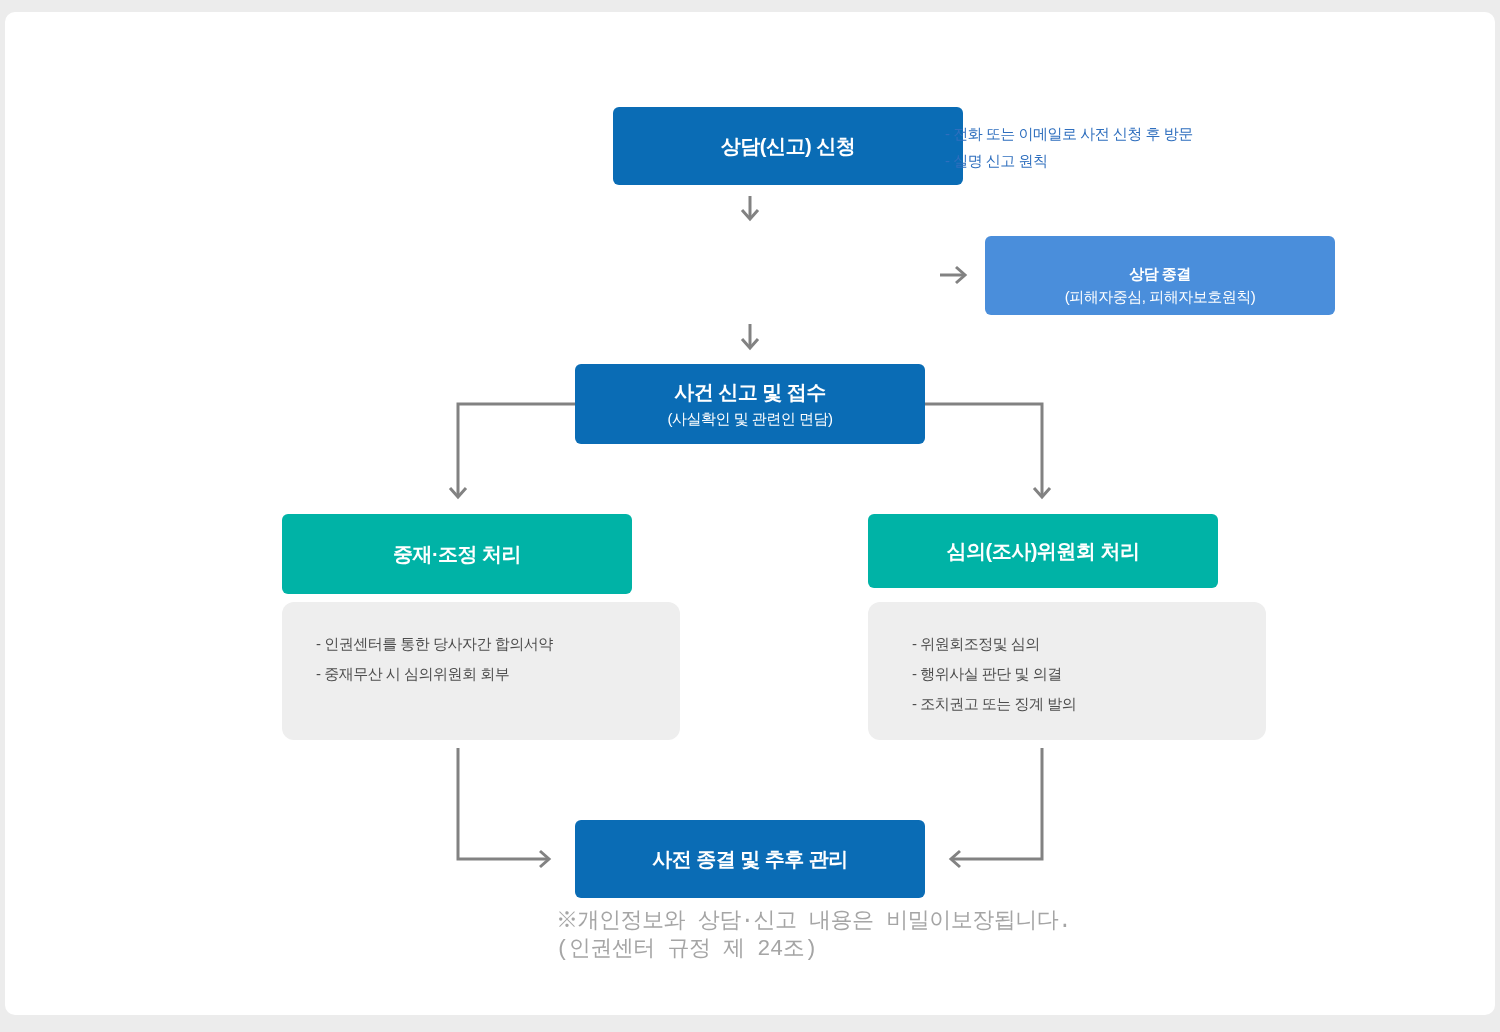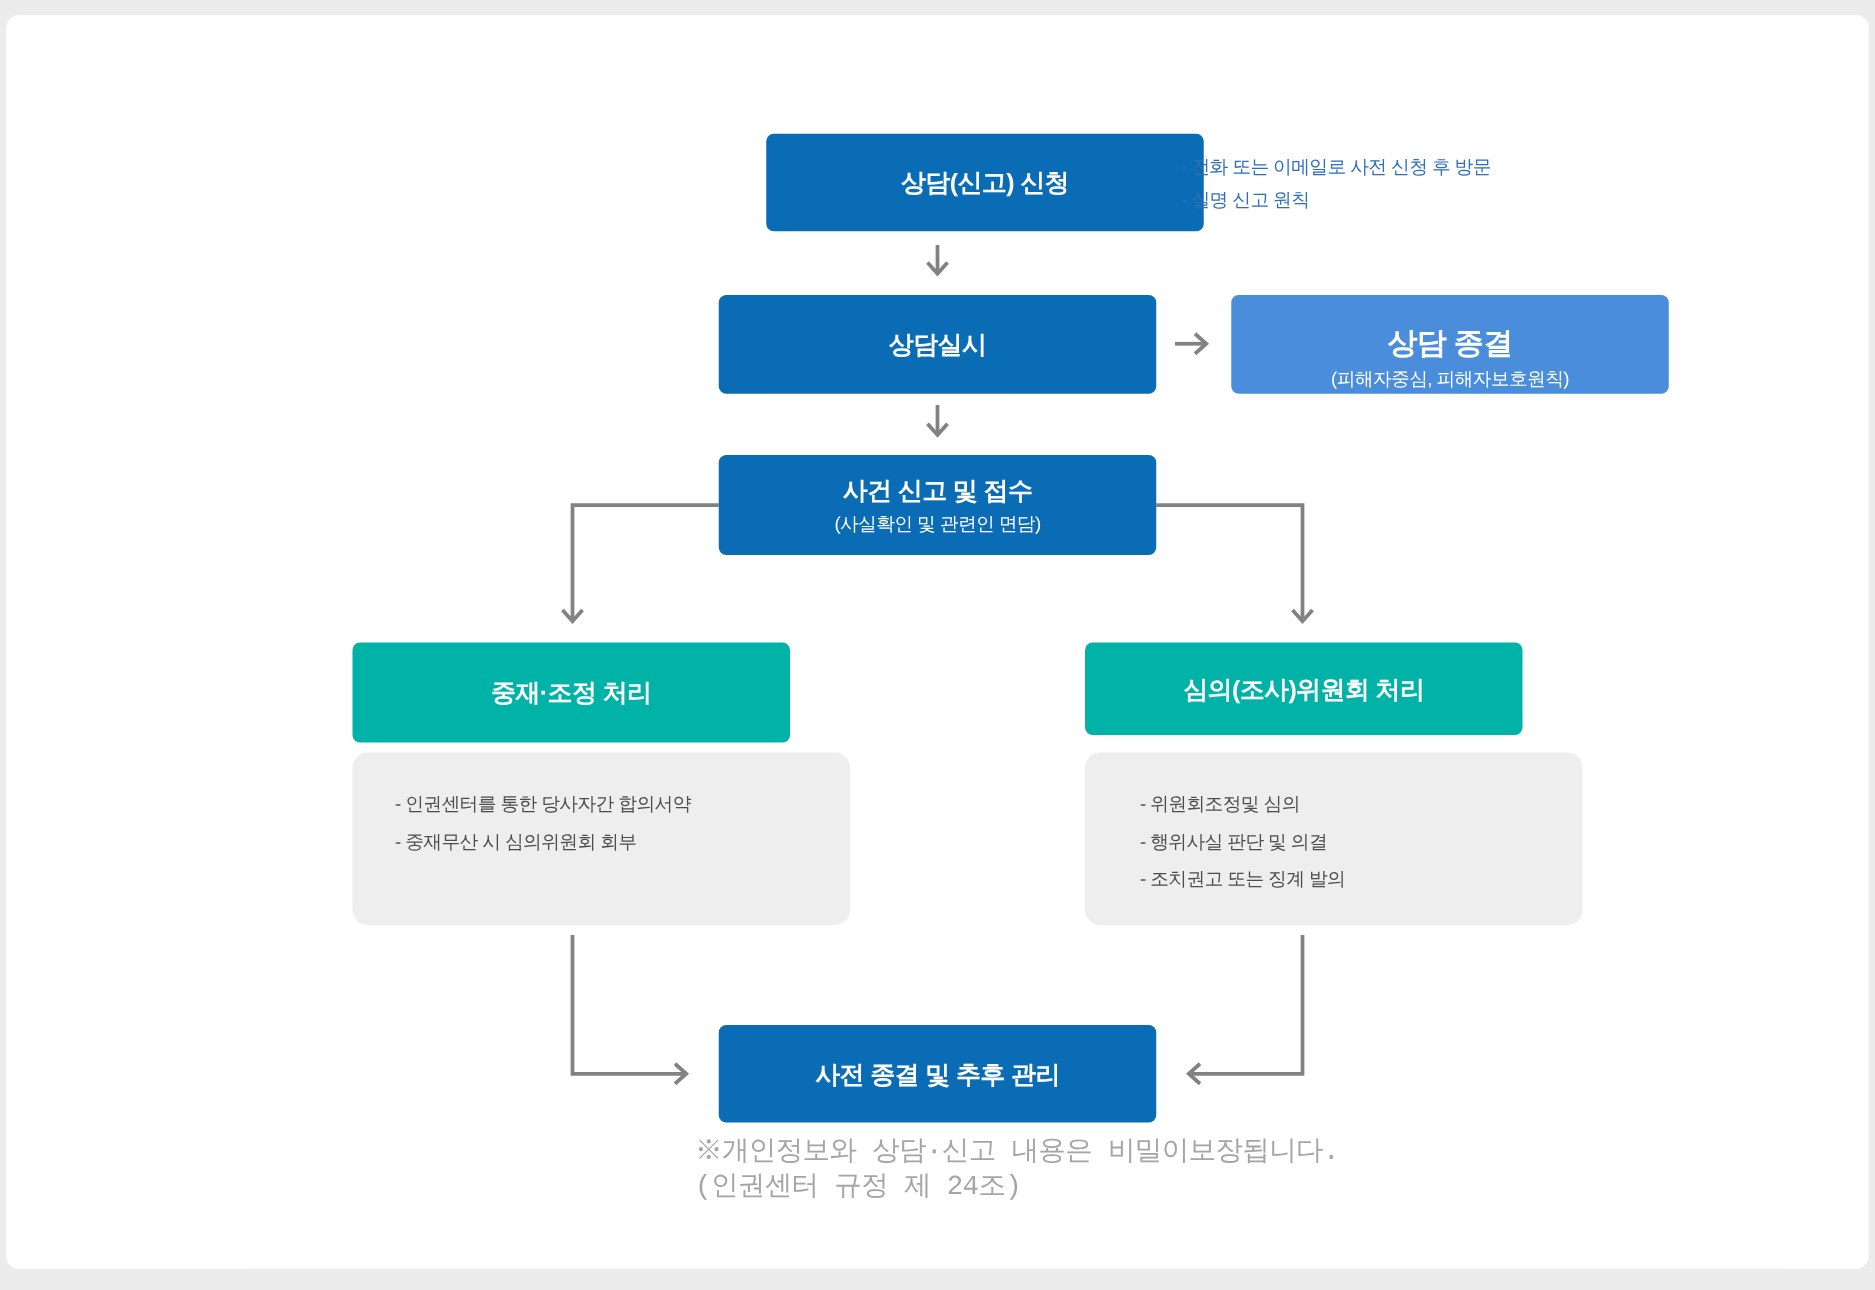--- a/index.html
+++ b/index.html
@@ -52,21 +52,21 @@
   }
   .flow-box .subtitle{
     font-size:15px;
     font-weight:normal;
     margin-top:4px;
     letter-spacing:-0.5px;
   }
   .box-apply   {left:575px;top:107px;height:78px;margin-left:38px;}
   .box-consult {left:575px;top:236px;height:79px;}
   .box-consult-end{left:985px;top:236px;height:79px;}
-  .box-consult-end .title{font-size:24px;margin-top:20px;}
+  .box-consult-end .title{font-size:15px;margin-top:20px;}
   .box-report  {left:575px;top:364px;height:80px;}
   .box-mediation{left:282px;top:514px;height:80px;}
   .box-committee{left:868px;top:514px;height:74px;}
   .box-closure {left:575px;top:820px;height:78px;}
 
   .side-notes{
     position:absolute;
     left:945px;top:120px;
     color:var(--note-blue);
     font-size:15px;
@@ -148,23 +148,20 @@
 
   <div class="flow-box blue box-apply">
     <div class="title">상담(신고) 신청</div>
   </div>
 
   <div class="side-notes">
     <div>- 전화 또는 이메일로 사전 신청 후 방문</div>
     <div>- 실명 신고 원칙</div>
   </div>
 
-  <div class="flow-box blue box-consult">
-    <div class="title">상담실시</div>
-  </div>
 
   <div class="flow-box lightblue box-consult-end">
     <div class="title">상담 종결</div>
     <div class="subtitle">(피해자중심, 피해자보호원칙)</div>
   </div>
 
   <div class="flow-box blue box-report">
     <div class="title">사건 신고 및 접수</div>
     <div class="subtitle">(사실확인 및 관련인 면담)</div>
   </div>

